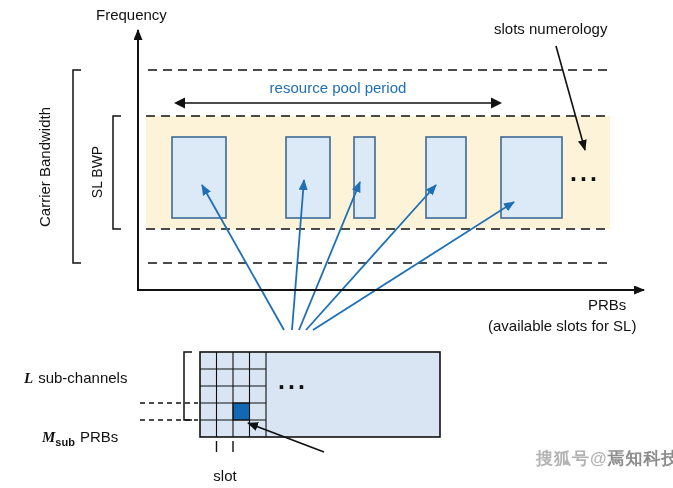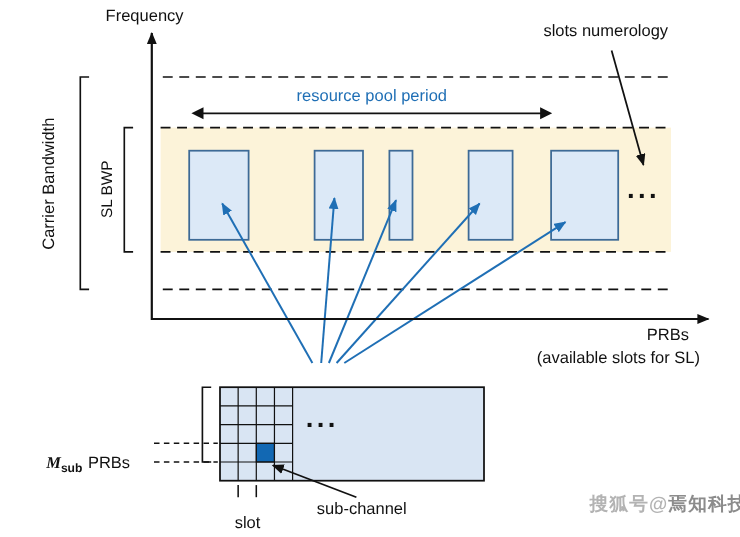--- a/index.html
+++ b/index.html
@@ -92,27 +92,29 @@
 
   <div class="lbl" style="left:488px;top:317px">(available slots for SL)</div>
   <div class="lbl" style="left:494px;top:20px">slots numerology</div>
 
   <div class="lbl rot" style="left:45px;top:167px">Carrier Bandwidth</div>
   <div class="lbl rot" style="left:97px;top:172px;font-size:14px">SL BWP</div>
 
   <div class="lbl ell" style="left:570px;top:158px">...</div>
 
 
+  <div class="lbl" style="left:24px;top:369px">
+    <span class="mvar">L</span><span class="gap">sub-channels</span>
+  </div>
 
-  <div class="lbl" style="left:42px;top:412px">
+  <div class="lbl" style="left:42px;top:428px">
     <span class="mvar">M</span><sub>sub</sub><span class="gap">PRBs</span>
   </div>
 
   <div class="lbl center" style="left:203px;top:467px;width:44px">slot</div>
-  <div class="lbl" style="left:288px;top:454px">sub-channel</div>
 
   <div class="lbl ell" style="left:278px;top:366px">...</div>
 
   <div class="wm">
     <span class="wm-a">搜狐号@</span><span class="wm-b">焉知科技</span>
   </div>
 
 </div>
 
 </body></html>

